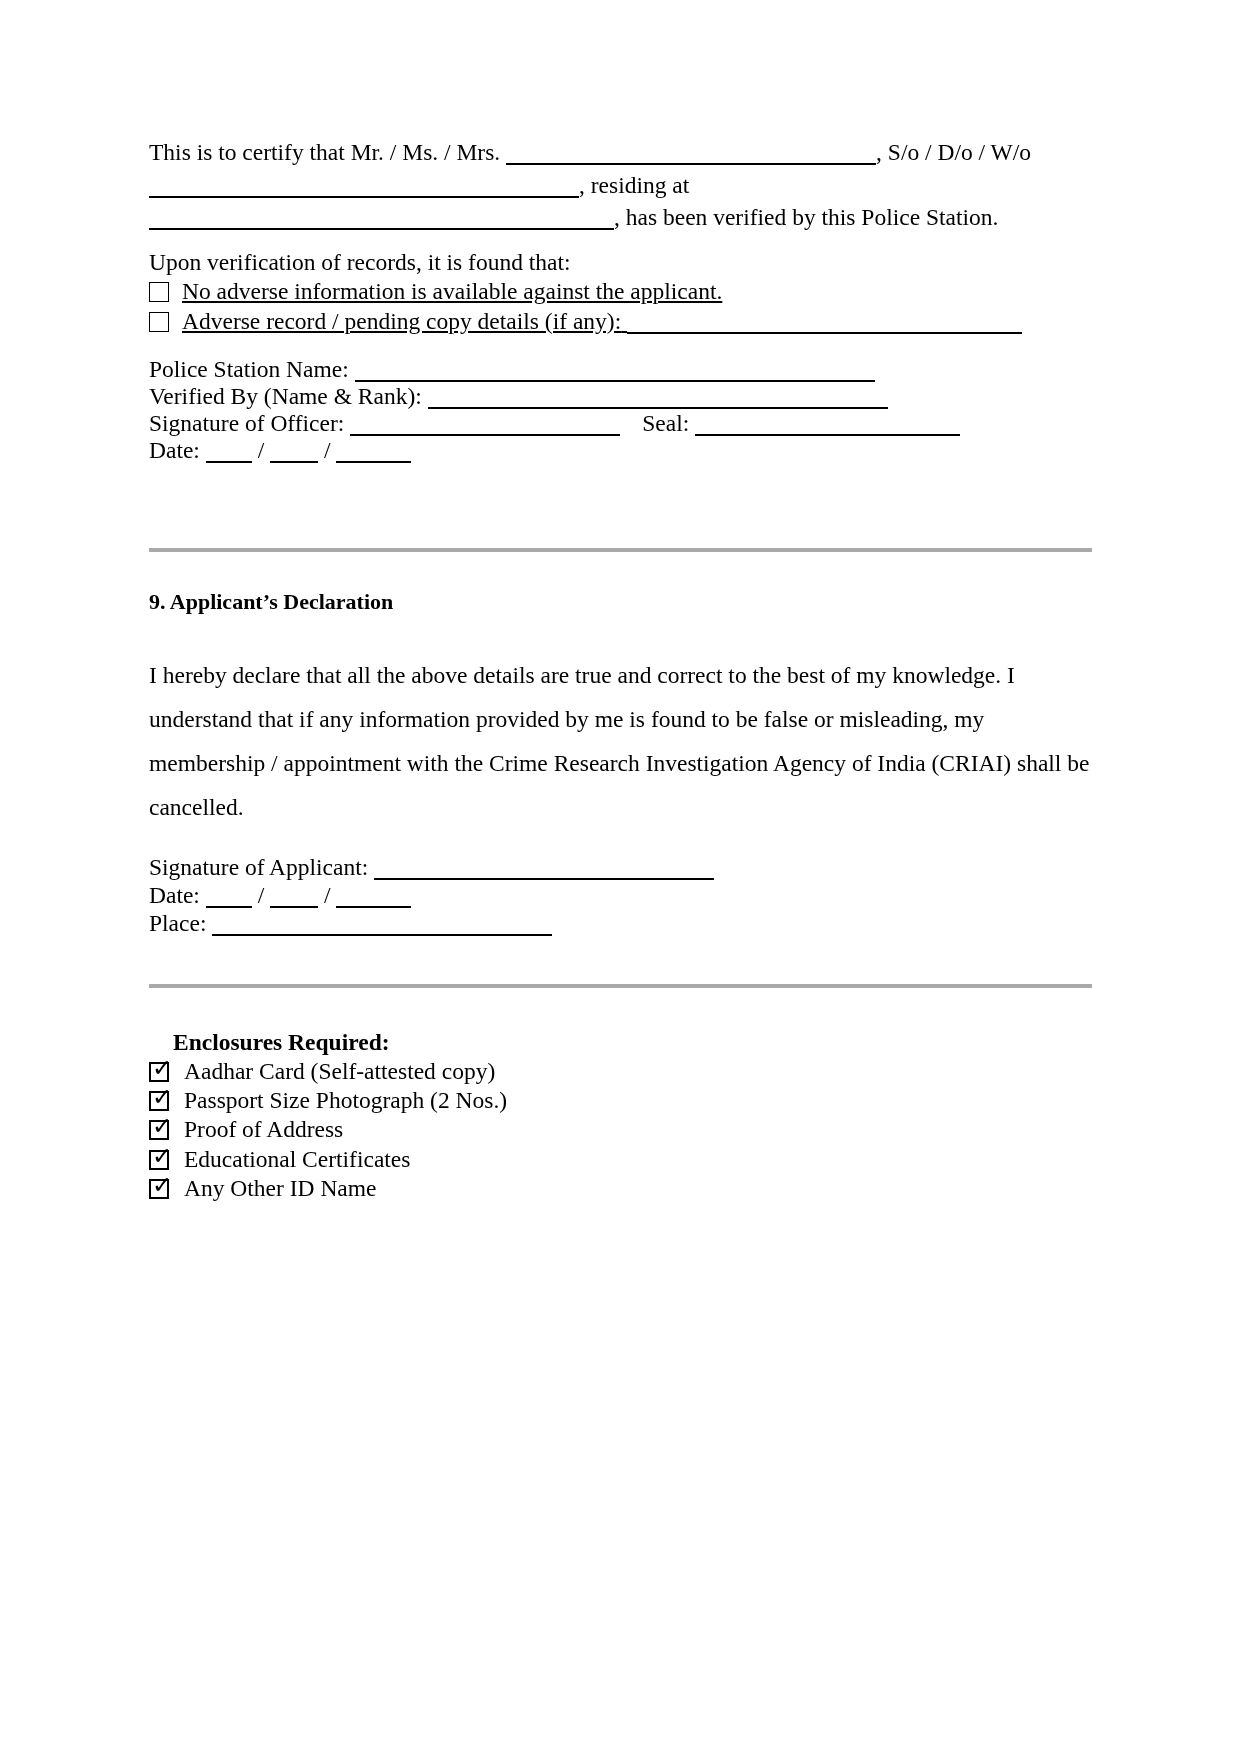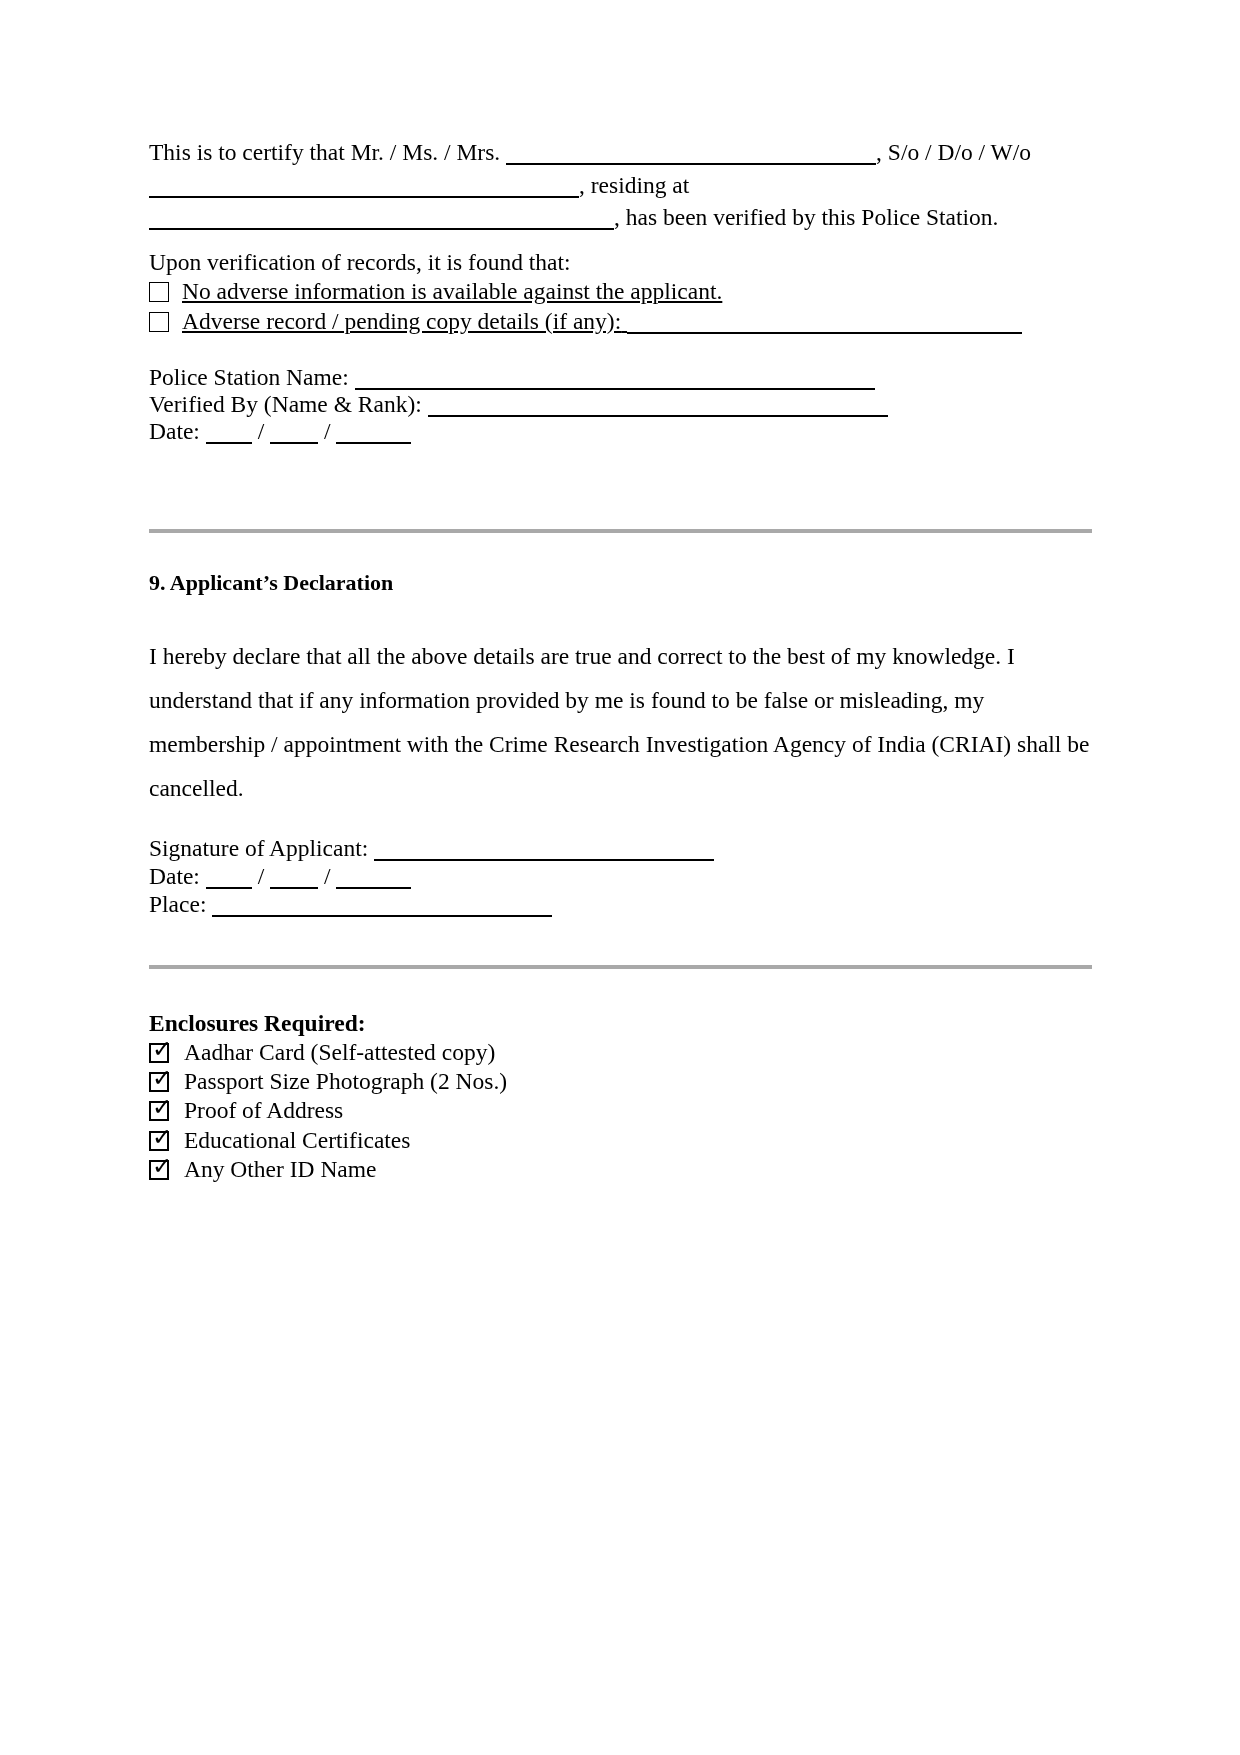--- a/index.html
+++ b/index.html
@@ -42,21 +42,21 @@
   .w46  { width: 46px;  }
   .w48  { width: 48px;  }
   .w75  { width: 75px;  }
   .w340 { width: 340px; }
 
   .certify { line-height: 32.5px; margin: 0; }
 
   .verify { margin-top: 14px; line-height: 29.5px; }
   .verify-row { white-space: nowrap; text-decoration: underline; }
 
-  .police { margin-top: 28px; line-height: 27px; }
+  .police { margin-top: 20px; line-height: 27px; }
   .police .row { white-space: nowrap; }
   .gap22 { display: inline-block; width: 22px; }
 
   .divider {
     border: none;
     height: 4px;
     background: #a9a9a9;
     margin: 0;
     width: 943px;
   }
@@ -68,21 +68,21 @@
     font-weight: bold;
     margin: 34px 0 0 0;
     line-height: 32px;
   }
   .declaration { margin-top: 35px; line-height: 44px; }
 
   .applicant { margin-top: 15px; line-height: 28px; }
   .applicant .row { white-space: nowrap; }
 
   .enclosures { margin-top: 40px; line-height: 29.3px; }
-  .enclosures-heading { font-weight: bold; }
+  .enclosures-heading { font-weight: bold; margin-left: 24px; }
 
   
   .cb {
     display: inline-block;
     width: 20px; height: 20px;
     border: 2px solid #000;
     vertical-align: -3px;
     margin-right: 15px;
     position: relative;
   }
@@ -111,20 +111,23 @@
       <span class="cb cb-thin"><span class="mk"></span></span><span>Adverse record / pending copy details (if any):</span> <span class="bl w395"></span>
     </div>
   </div>
 
   <div class="police">
     <div class="row">
       <b>Police Station Name:</b> <span class="bl w520"></span>
     </div>
     <div class="row">
       <b>Verified By (Name &amp; Rank):</b> <span class="bl w460"></span>
+    </div>
+    <div class="row">
+      <b>Signature of Officer:</b> <span class="bl w270"></span><span class="gap22"></span><b>Seal:</b> <span class="bl w265"></span>
     </div>
     <div class="row">
       <b>Date:</b> <span class="bl w46"></span> <span>/</span> <span class="bl w48"></span> <span>/</span> <span class="bl w75"></span>
     </div>
   </div>
 
   <hr class="divider divider-1">
 
   <h2 class="decl-heading">9. Applicant’s Declaration</h2>
 

